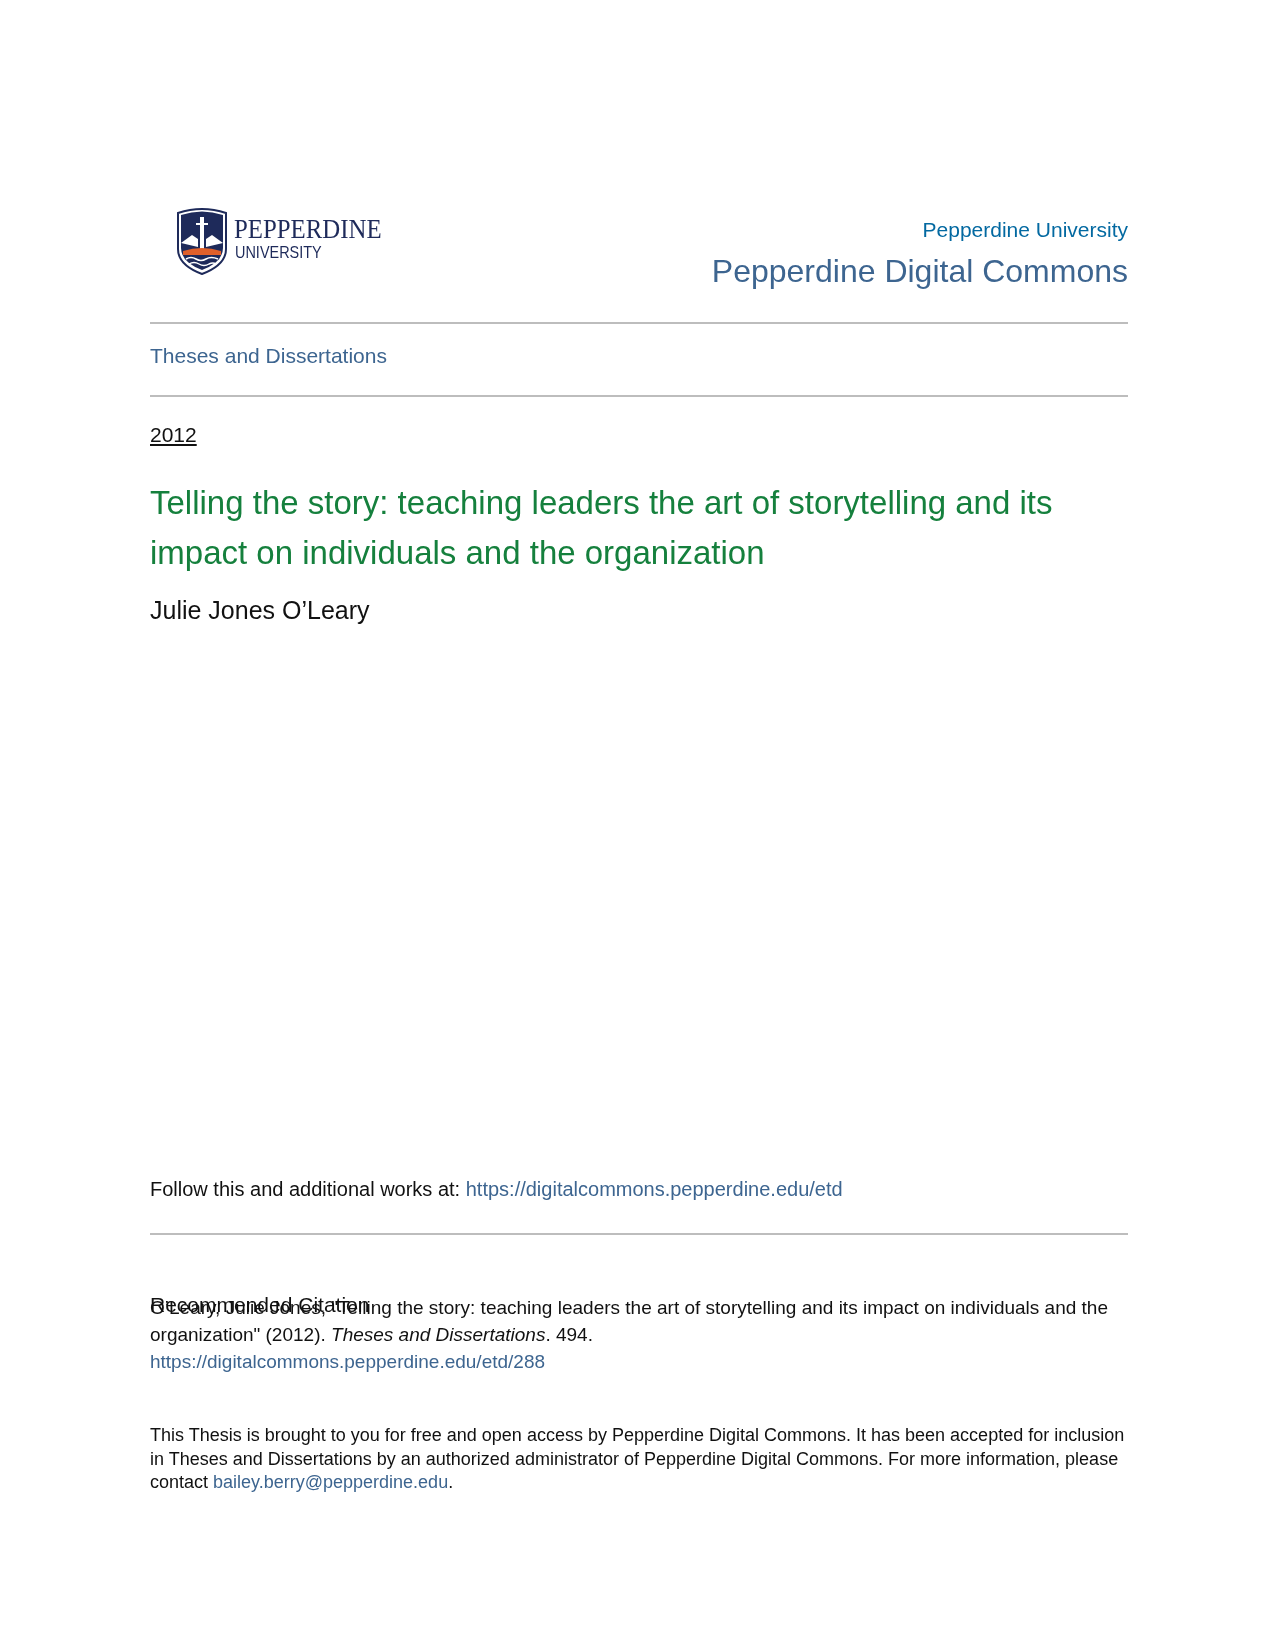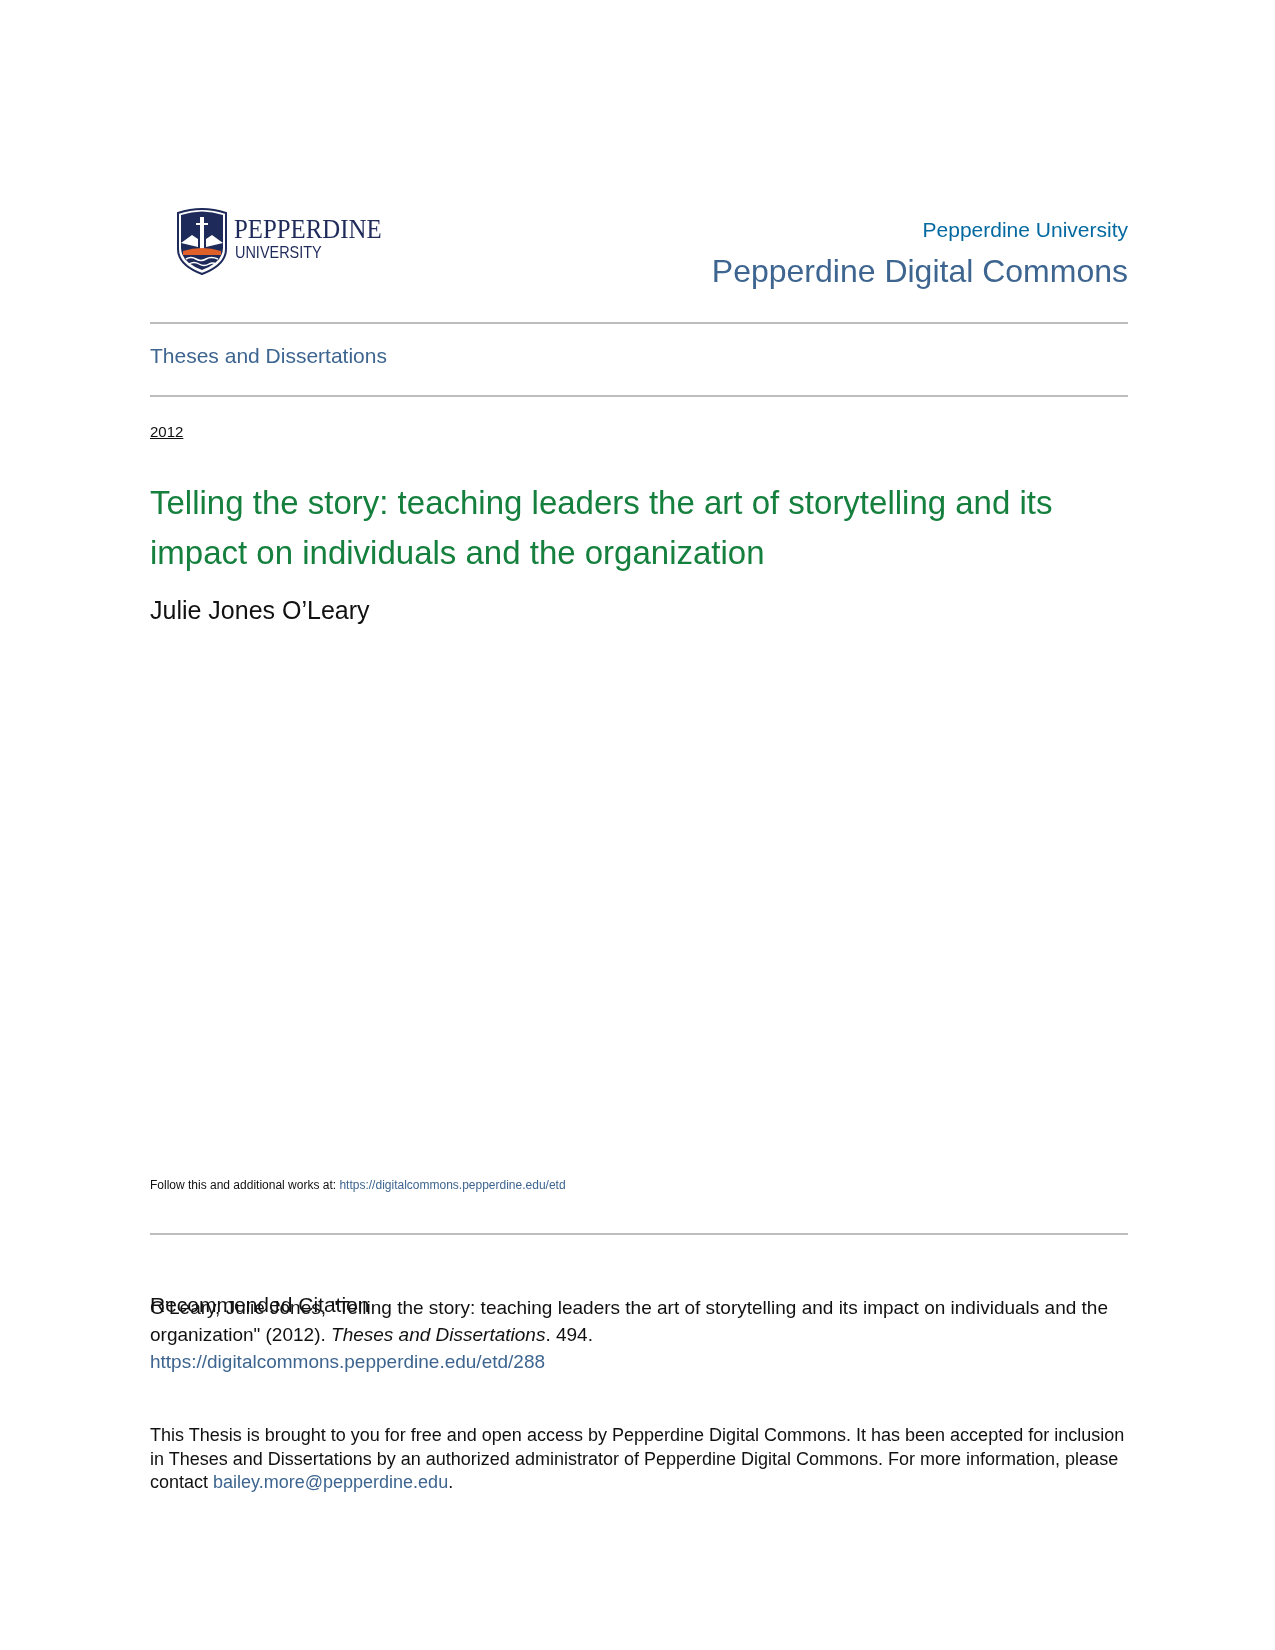--- a/index.html
+++ b/index.html
@@ -23,25 +23,25 @@
     .logo-word2 {
       position: absolute; left: 61px; top: 36px;
       font-family: "Liberation Sans", sans-serif;
       font-size: 17px; color: #1e2a5a; transform: scaleX(0.85); transform-origin: left;
     }
 
     .hdr-univ { right: 147px; top: 218px; font-size: 21px; color: #0369a1; }
     .hdr-dc { right: 147px; top: 253px; font-size: 32px; color: #3d6590; text-align: right; }
 
     .series { left: 150px; top: 344px; font-size: 21px; }
-    .year { left: 150px; top: 423px; font-size: 15px; text-decoration: underline; }
+    .year { left: 150px; top: 423px; font-size: 21px; text-decoration: underline; }
     .title { left: 150px; top: 478px; width: 990px; font-size: 33px; line-height: 50px; color: #15803d; }
     .author { left: 150px; top: 596px; font-size: 25px; }
 
-    .follow { left: 150px; top: 1178px; font-size: 12px; }
+    .follow { left: 150px; top: 1178px; font-size: 20px; }
     .rec-head { left: 150px; top: 1264px; font-size: 21px; color: #111; margin-top: 29px; }
     .citation { left: 150px; top: 1294px; width: 980px; font-size: 19px; line-height: 27px; }
     .citation em { font-style: italic; }
     .disclaimer { left: 150px; top: 1424px; width: 980px; font-size: 18px; line-height: 23.5px; }
   </style>
 </head>
 <body>
 
 <div class="abs logo">
   <svg width="56" height="68" viewBox="0 0 56 68">
@@ -78,14 +78,14 @@
 
 <div class="divider" style="top:1233px;"></div>
 
 <div class="abs rec-head">Recommended Citation</div>
 <div class="abs citation">
   <span>O’Leary, Julie Jones, "Telling the story: teaching leaders the art of storytelling and its impact on individuals and the organization" (2012). </span><em>Theses and Dissertations</em><span>. 494.</span><br>
   <a class="link">https://digitalcommons.pepperdine.edu/etd/288</a>
 </div>
 
 <div class="abs disclaimer">
-  <span>This Thesis is brought to you for free and open access by Pepperdine Digital Commons. It has been accepted for inclusion in Theses and Dissertations by an authorized administrator of Pepperdine Digital Commons. For more information, please contact </span><a class="link">bailey.more@pepperdine.edu</a><span>.</span>
+  <span>This Thesis is brought to you for free and open access by Pepperdine Digital Commons. It has been accepted for inclusion in Theses and Dissertations by an authorized administrator of Pepperdine Digital Commons. For more information, please contact </span><a class="link">bailey.berry@pepperdine.edu</a><span>.</span>
 </div>
 
 </body></html>

